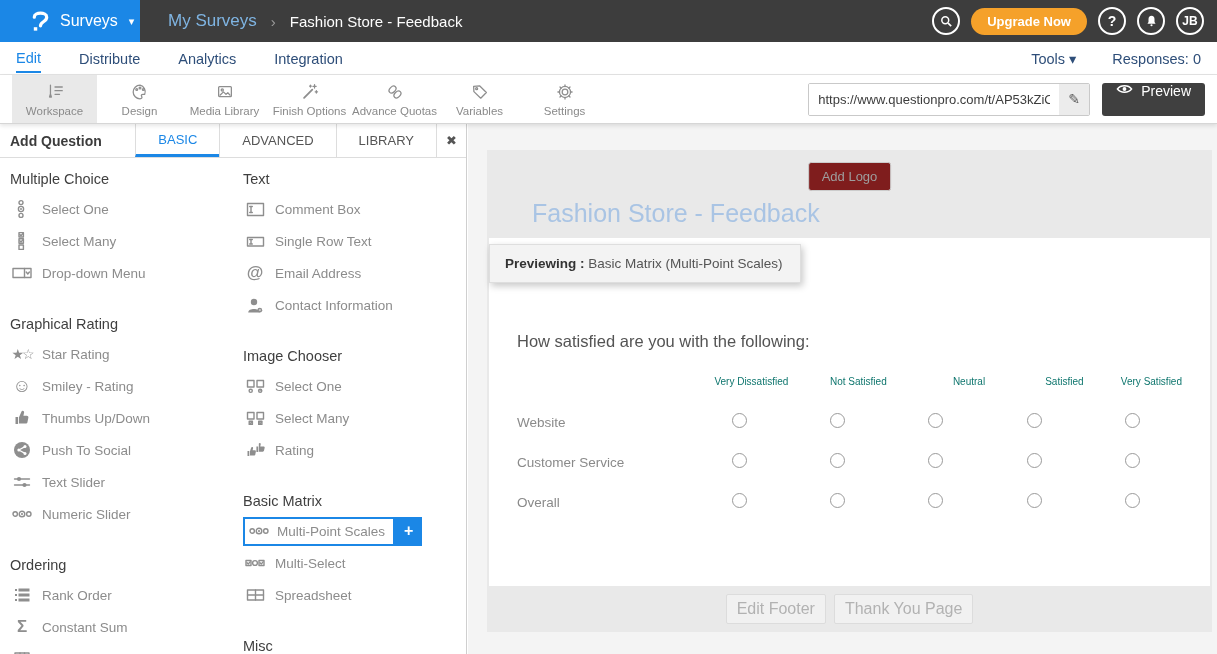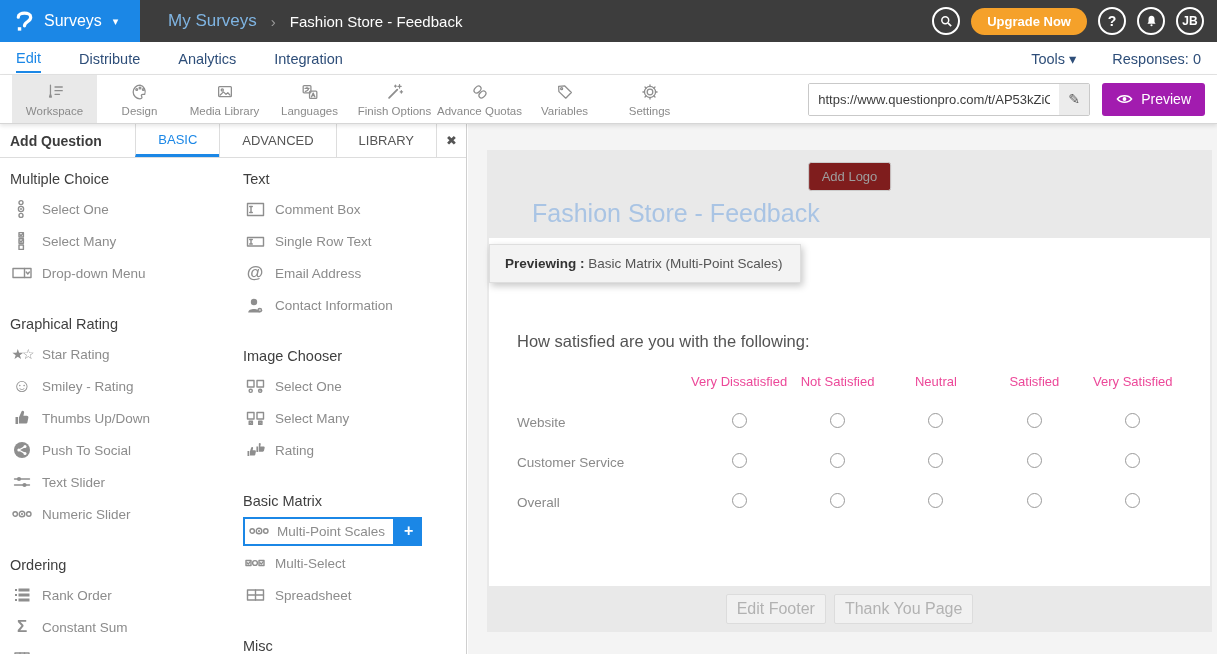--- a/index.html
+++ b/index.html
@@ -3,21 +3,21 @@
 <meta charset="utf-8">
 <style>
   * { margin:0; padding:0; box-sizing:border-box; }
   html,body { width:1217px; height:654px; overflow:hidden; font-family:"Liberation Sans", sans-serif; background:#fff; }
   body { position:relative; }
   svg { display:block; }
   .ico-stroke { stroke:#8e8e8e; fill:none; stroke-width:1.4; stroke-linecap:round; stroke-linejoin:round; }
 
   
   .topbar { position:absolute; left:0; top:0; width:1217px; height:42px; background:#3d3d3d; display:flex; align-items:center; }
-  .brand { width:140px; height:42px; background:#1b87e6; display:flex; align-items:center; padding-left:14px; gap:9px; cursor:pointer; }
+  .brand { width:140px; height:42px; background:#1b87e6; display:flex; align-items:center; padding-left:30px; gap:9px; cursor:pointer; }
   .brand-label { color:#fff; font-size:16px; }
   .brand-caret { color:#fff; font-size:11px; margin-left:2px; }
   .crumbs { display:flex; align-items:center; margin-left:28px; gap:14px; }
   .crumb-parent { color:#7fb4e2; font-size:17px; cursor:pointer; }
   .crumb-sep { color:#9a9a9a; font-size:15px; }
   .crumb-current { color:#fdfdfd; font-size:15px; }
   .topbar-right { margin-left:auto; display:flex; align-items:center; gap:11px; padding-right:13px; }
   .circ-btn { width:28px; height:28px; border:2px solid #fff; border-radius:50%; display:flex; align-items:center; justify-content:center; color:#fff; font-size:14px; font-weight:bold; cursor:pointer; background:transparent; }
   .upgrade-btn { height:27px; padding:0 16px; border:none; border-radius:14px; background:#f5a12a; color:#fff; font-weight:bold; font-size:13px; cursor:pointer; font-family:"Liberation Sans",sans-serif; }
 
@@ -30,21 +30,21 @@
 
   
   .toolbar { position:absolute; left:0; top:75px; width:1217px; height:49px; background:#fff; border-bottom:1px solid #d6d6d6; box-shadow:0 2px 4px rgba(0,0,0,.10); display:flex; align-items:stretch; padding-left:12px; z-index:3; }
   .tool { width:85px; display:flex; flex-direction:column; align-items:center; justify-content:center; gap:2px; cursor:pointer; }
   .tool.active { background:#e9e9e9; }
   .tool-label { font-size:11.5px; color:#8a8a8a; white-space:nowrap; }
   .toolbar-right { margin-left:auto; display:flex; align-items:center; gap:12px; padding-right:12px; }
   .url-wrap { display:flex; align-items:stretch; height:33px; border:1px solid #c9c9c9; border-radius:2px; overflow:hidden; background:#fff; }
   .url-input { width:250px; border:none; outline:none; padding:0 9px; font-size:13px; color:#3c3c3c; font-family:"Liberation Sans",sans-serif; }
   .url-edit { width:30px; background:#ececec; display:flex; align-items:center; justify-content:center; color:#555; font-size:14px; cursor:pointer; }
-  .preview-btn { height:33px; padding:0 14px; background:#a21caf; border:none; border-radius:3px; color:#fff; font-size:14px; display:flex; align-items:center; gap:8px; cursor:pointer; font-family:"Liberation Sans",sans-serif; }
+  .preview-btn { height:33px; padding:0 14px; background:#404040; border:none; border-radius:3px; color:#fff; font-size:14px; display:flex; align-items:flex-start; gap:8px; cursor:pointer; font-family:"Liberation Sans",sans-serif; }
 
   
   .panel { position:absolute; left:0; top:124px; width:467px; bottom:0; background:#fff; border-right:1px solid #cfcfcf; z-index:2; }
   .panel-head { height:34px; display:flex; align-items:stretch; border-bottom:1px solid #ddd; }
   .panel-title { font-size:14px; font-weight:bold; color:#3c3c3c; display:flex; align-items:center; padding-left:10px; flex:1; }
   .ptab { display:flex; align-items:center; justify-content:center; padding:0 22px; font-size:13px; color:#555; border-left:1px solid #ddd; cursor:pointer; }
   .ptab.active { color:#1b87e6; border-bottom:3px solid #1b87e6; }
   .panel-close { width:30px; display:flex; align-items:center; justify-content:center; border-left:1px solid #ddd; color:#555; font-size:13px; cursor:pointer; }
   .panel-body { position:absolute; top:34px; left:0; right:0; bottom:0; display:flex; overflow:hidden; }
   .pcol { width:233px; }
@@ -61,21 +61,21 @@
   .stage { position:absolute; left:468px; top:124px; right:0; bottom:0; background:#f4f4f4; }
   .survey { position:absolute; left:19px; top:26px; width:725px; height:482px; background:#e9e9e9; }
   .survey-header { position:relative; height:88px; }
   .addlogo-btn { position:absolute; left:50%; transform:translateX(-50%); top:12px; padding:6px 13px; background:#7f1d1d; border:1px solid #ccc; border-radius:3px; color:#9e9e9e; font-size:13px; cursor:pointer; font-family:"Liberation Sans",sans-serif; }
   .survey-title { position:absolute; left:45px; bottom:10px; font-size:25px; font-weight:300; color:#a9c4e4; }
   .survey-card { position:relative; margin:0 2px; height:348px; background:#fff; }
   .previewing-tip { position:absolute; left:0; top:6px; width:312px; padding:11px 15px; background:#f3f3f3; border:1px solid #dedede; box-shadow:2px 3px 7px rgba(0,0,0,.22); font-size:13.5px; color:#555; z-index:4; }
   .previewing-tip b { color:#333; }
   .q-title { position:absolute; left:28px; top:94px; font-size:16.5px; color:#545454; }
   .q-table { position:absolute; left:28px; right:28px; top:122px; border-collapse:collapse; width:calc(100% - 56px); }
-  .q-table th { font-weight:normal; font-size:13px; color:#ec4899; height:42px; text-align:center; }
+  .q-table th { font-weight:normal; font-size:10px; color:#0f766e; height:42px; text-align:right; }
   .q-table td { height:40px; text-align:center; }
   .q-table .rowlab { text-align:left; font-size:13.5px; color:#8a8a8a; width:26%; }
   .q-table th.optcol, .q-table td.optcol { width:14.8%; }
   .mradio { width:15px; height:15px; border:1px solid #9a9a9a; border-radius:50%; display:inline-block; background:#fff; cursor:pointer; }
   .survey-footer { height:46px; display:flex; align-items:center; justify-content:center; gap:8px; }
   .foot-btn { padding:5px 10px; background:#f1f1f1; border:1px solid #dcdcdc; border-radius:2px; color:#b2b2b2; font-size:16px; cursor:pointer; font-family:"Liberation Sans",sans-serif; }
 </style>
 </head>
 <body>
 
@@ -155,31 +155,20 @@
   </div>
   <div class="tool">
     <span class="icn">
       <svg width="22" height="22" viewBox="0 0 22 22" class="ico-stroke">
           <rect x="4" y="5" width="14" height="11" rx="1"></rect>
           <circle cx="8" cy="8.8" r="1.2"></circle>
           <path d="M5.5 14.5 l3.8-3.6 2.8 2.7 2-1.8 2.4 2.7"></path>
         </svg>
     </span>
     <span class="tool-label">Media Library</span>
-  </div>
-  <div class="tool">
-    <span class="icn">
-      <svg width="22" height="22" viewBox="0 0 22 22" class="ico-stroke">
-          <rect x="3.5" y="4" width="8.5" height="8" rx="1"></rect>
-          <path d="M5.5 7 h4.5 M7.7 5.6 v1.4 M5.9 10.3 c1.8-.3 3.3-1.7 3.6-3.3"></path>
-          <rect x="10.5" y="10" width="8" height="8" rx="1"></rect>
-          <path d="M12.6 16.4 l1.9-4.3 1.9 4.3 M13.3 15 h2.4"></path>
-        </svg>
-    </span>
-    <span class="tool-label">Languages</span>
   </div>
   <div class="tool">
     <span class="icn">
       <svg width="22" height="22" viewBox="0 0 22 22" class="ico-stroke">
           <line x1="4.5" y1="17.5" x2="13.5" y2="8.5" stroke-width="2"></line>
           <path d="M16 3 v3.6 M14.2 4.8 h3.6 M18 9.5 v2.6 M16.7 10.8 h2.6 M11.5 3.5 v2 M10.5 4.5 h2"></path>
         </svg>
     </span>
     <span class="tool-label">Finish Options</span>
   </div>

